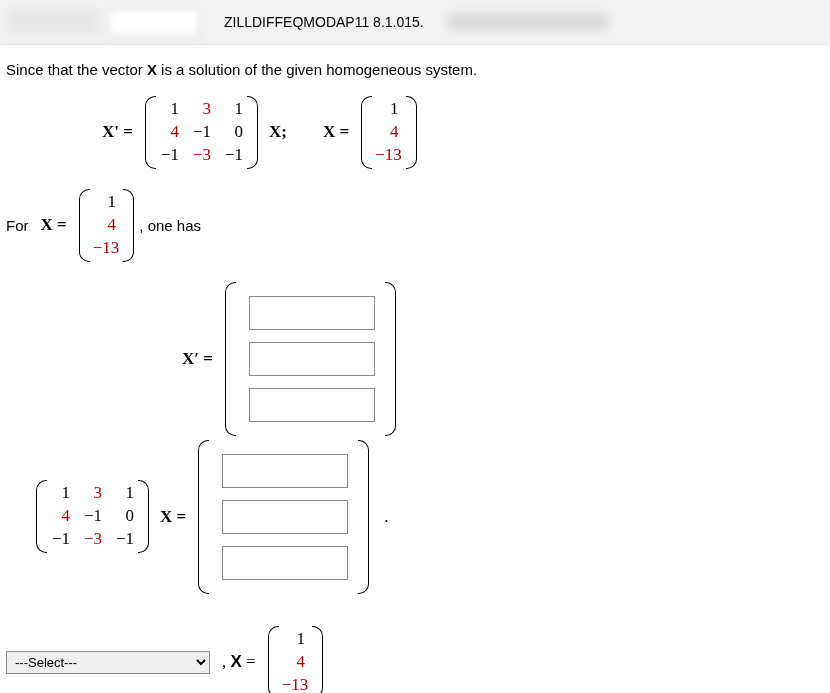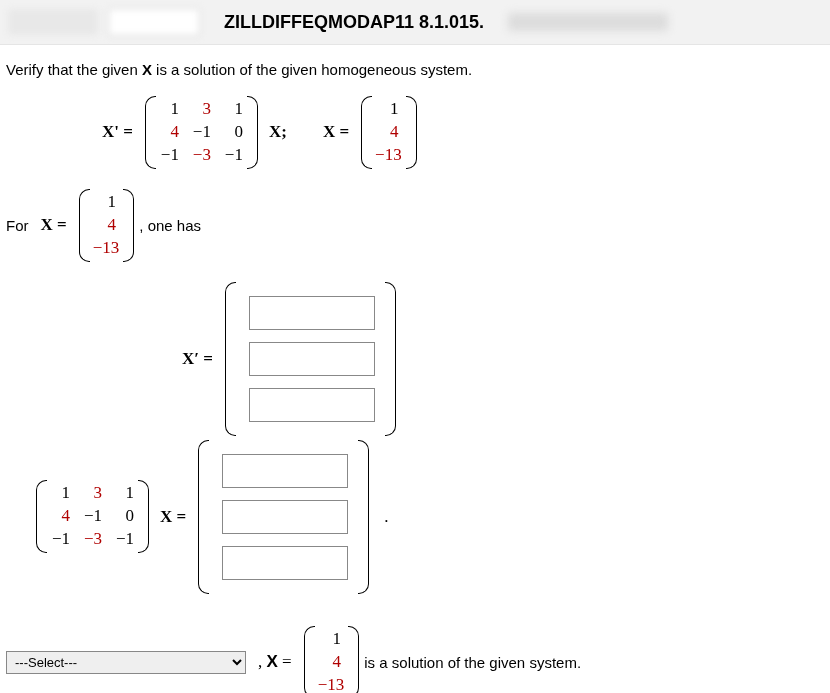--- a/index.html
+++ b/index.html
@@ -29,22 +29,22 @@
   }
   .tab-active {
     width: 90px;
     height: 26px;
     background: #fff;
     border: 1px solid #ccc;
     filter: blur(3px);
     border-radius: 4px 4px 0 0;
   }
   .source-id {
-    font-weight: bold;
-    font-size: 18px;
+    font-weight: normal;
+    font-size: 14px;
     padding-left: 14px;
     white-space: nowrap;
   }
   .sub-blur {
     width: 160px;
     height: 18px;
     background: #dcdcdc;
     filter: blur(4px);
     border-radius: 3px;
     margin-left: 14px;
@@ -107,21 +107,21 @@
     height: 30px;
     border: 1px solid #888;
     background: #fff;
     margin: 6px auto;
     display: block;
   }
   .big .paren { width: 14px; }
   .big .mbody { padding: 8px 10px; }
   .select {
     height: 23px;
-    width: 240px;
+    width: 204px;
     border: 1px solid #888;
     background: #efefef;
     font-size: 13px;
     padding: 1px 4px;
   }
   .indent1 { margin-left: 90px; }
   .indent2 { margin-left: 30px; }
   .spacer-v { height: 12px; }
   .prime { font-family: 'Times New Roman', Times, serif; }
 </style>
@@ -131,21 +131,21 @@
 <div class="topbar">
   <div class="tab-blur"></div>
   <div class="tab-active"></div>
   <div class="source-id">ZILLDIFFEQMODAP11 8.1.015.</div>
   <div class="sub-blur"></div>
 </div>
 
 <div class="content">
 
   <div class="prompt">
-    <span>Verify that the given </span><span class="bold">X</span><span> is a solution of the given homogeneous system.</span>
+    <span>Since that the vector </span><span class="bold">X</span><span> is a solution of the given homogeneous system.</span>
   </div>
 
   <div class="row indent1">
     <span class="eq bold">X' =</span>
     <span class="mwrap">
       <span class="paren left"></span>
       <span class="mbody">
         <span class="mrow">
           <span class="cell">1</span>
           <span class="cell red">3</span>
@@ -273,16 +273,15 @@
           </span>
         <span class="mrow">
             <span class="cell red">4</span>
           </span>
         <span class="mrow">
             <span class="cell red">−13</span>
           </span>
       </span>
       <span class="paren right"></span>
     </span>
-    <span> is a solution of the given system.</span>
   </div>
 
 </div>
 
 </body></html>

